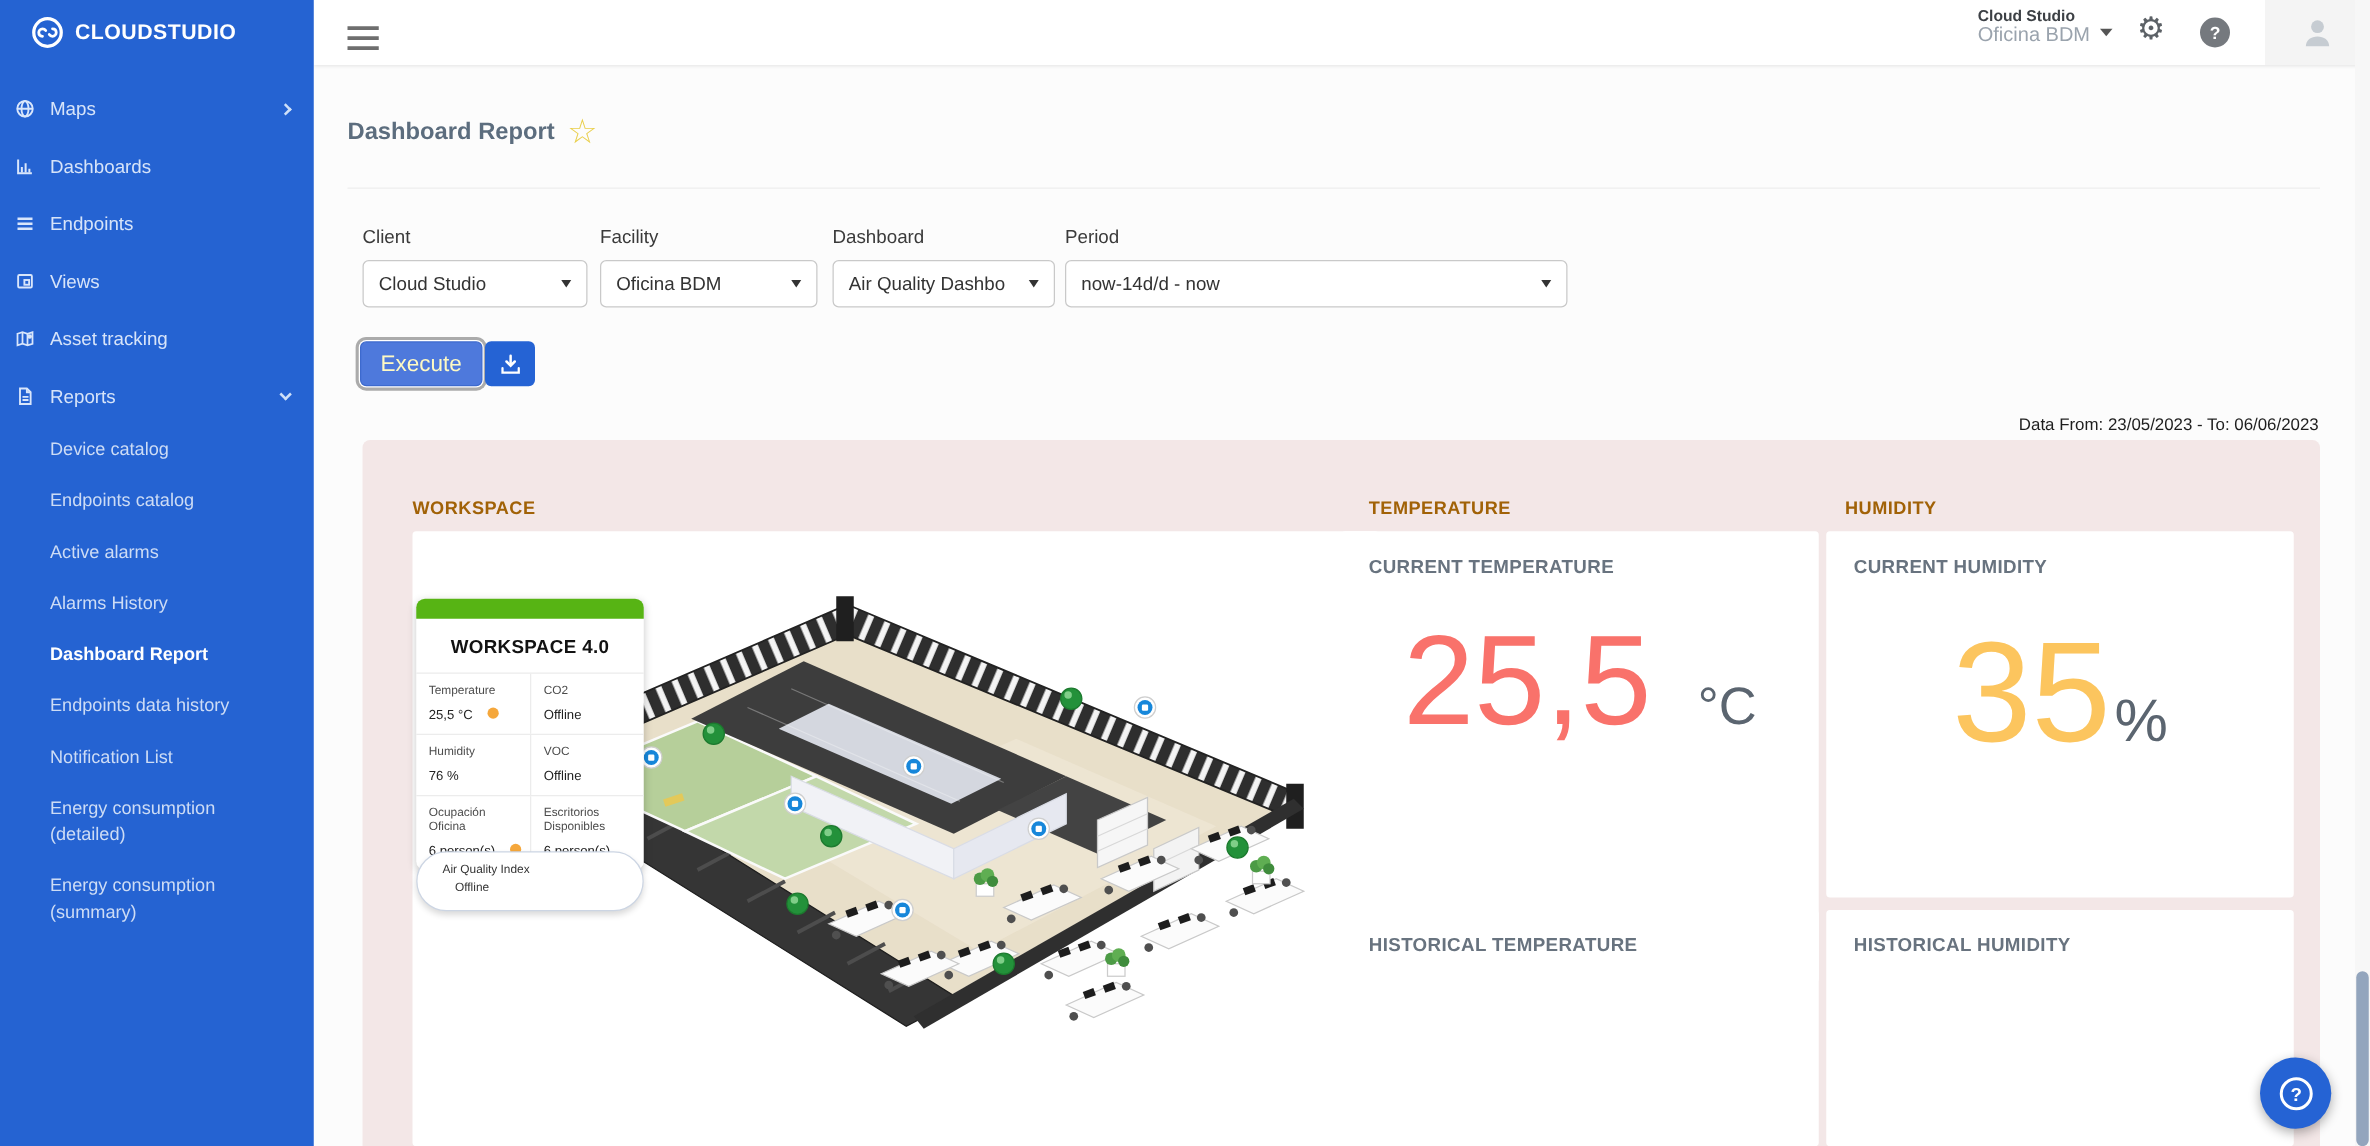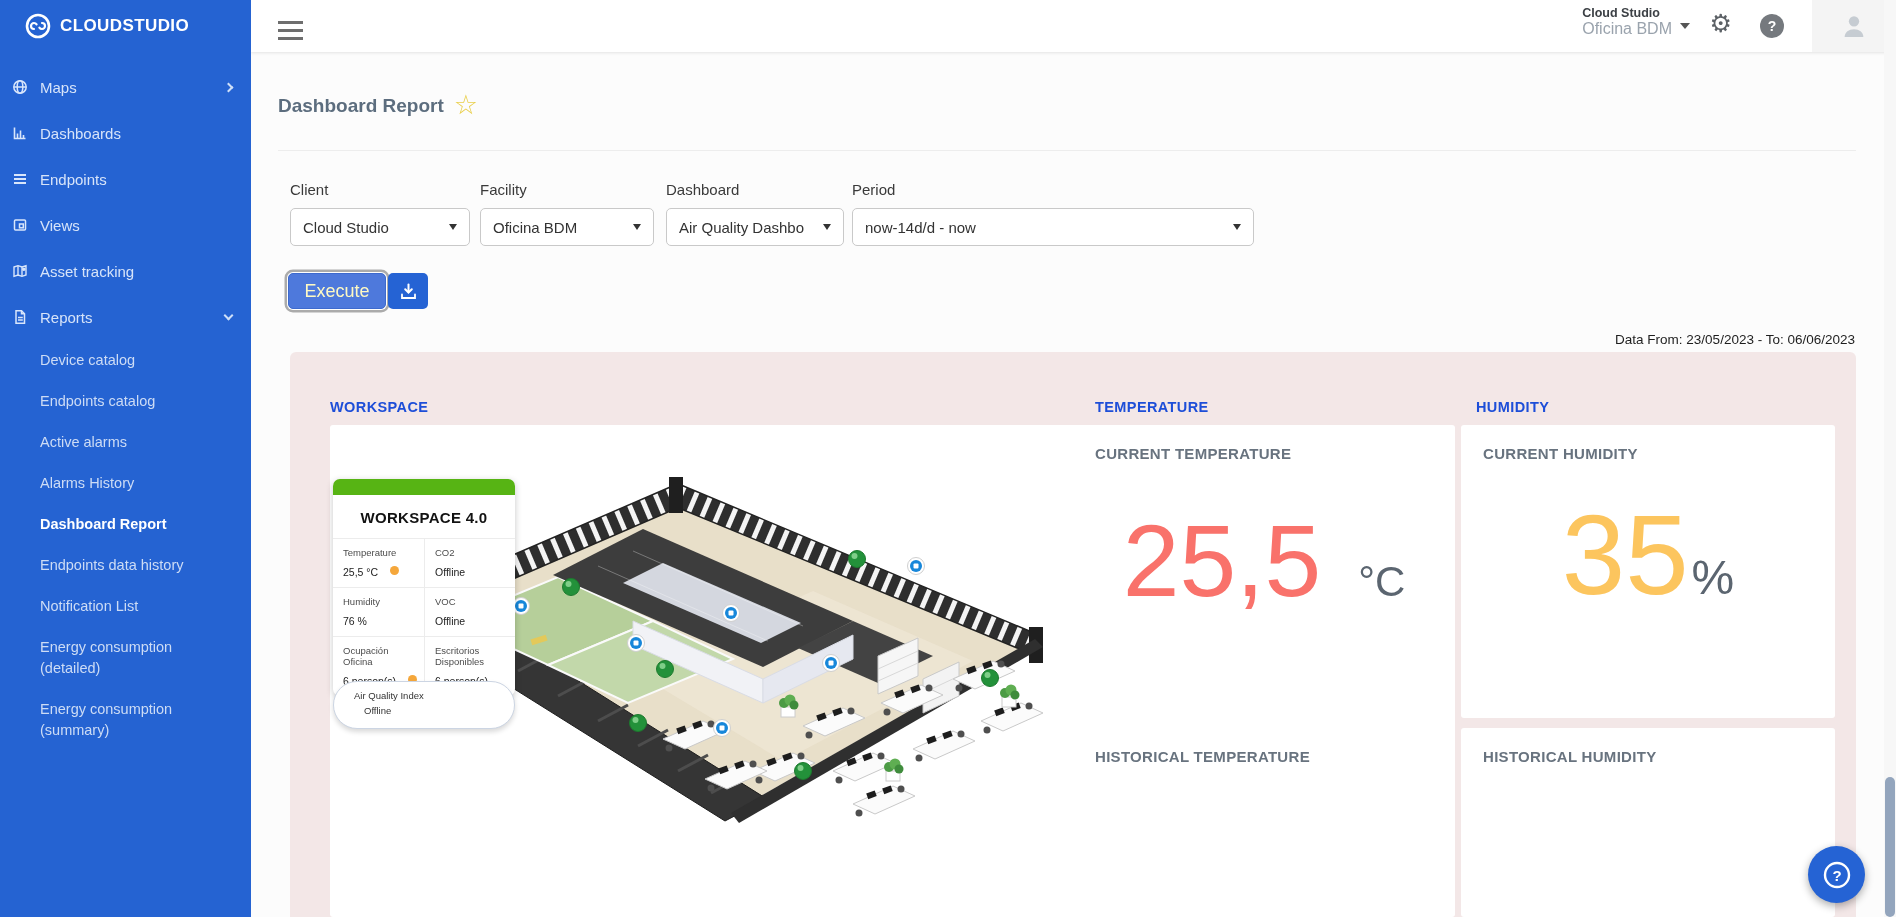--- a/index.html
+++ b/index.html
@@ -39,31 +39,31 @@
   .filter-divider { position:absolute; left:278px; top:150px; width:1578px; height:1px; background:#ededed; }
   .f-label { position:absolute; top:181px; font-size:15px; color:#3a3a3a; }
   .select { position:absolute; top:208px; height:38px; background:#fff; border:1px solid #c9c9c9; border-radius:5px; display:flex; align-items:center; padding:0 12px; font-size:15px; color:#333; cursor:pointer; }
   .sel-caret { margin-left:auto; width:0; height:0; border-left:4.5px solid transparent; border-right:4.5px solid transparent; border-top:6px solid #333; }
   .btn-execute { position:absolute; left:288px; top:273px; width:98px; height:36px; background:#4e79dc; border:1px solid #3d6ace; border-radius:5px; color:#fef9c3; font-size:18px; display:flex; align-items:center; justify-content:center; cursor:pointer; box-shadow:0 0 0 1px #fff, 0 0 0 3.5px #ababab; }
   .btn-download { position:absolute; left:388px; top:273px; width:40px; height:36px; background:#2563d4; border-radius:5px; display:flex; align-items:center; justify-content:center; cursor:pointer; }
   .data-range { position:absolute; top:332px; right:41px; font-size:13.5px; color:#1e1e1e; }
 
   
   .report { position:absolute; left:290px; top:352px; width:1566px; height:565px; background:#f3e7e7; border-radius:6px 6px 0 0; }
-  .sec-title { position:absolute; top:47px; font-size:14.5px; font-weight:bold; color:#1d4ed8; letter-spacing:.4px; }
+  .sec-title { position:absolute; top:47px; font-size:14.5px; font-weight:bold; color:#a16207; letter-spacing:.4px; }
   #t-workspace { left:40px; } #t-temp { left:805px; } #t-hum { left:1186px; }
   .card { position:absolute; background:#fff; border-radius:3px; }
   #card-ws { left:40px; top:73px; width:773px; height:492px; }
   #card-ct { left:783px; top:73px; width:382px; height:361px; }
   #card-ht { left:783px; top:376px; width:382px; height:189px; }
   #card-ch { left:1171px; top:73px; width:374px; height:293px; }
   #card-hh { left:1171px; top:376px; width:374px; height:189px; }
   .card-label { position:absolute; left:22px; top:20px; font-size:15px; font-weight:bold; color:#68737f; letter-spacing:.3px; }
   .big-wrap { position:absolute; left:0; right:0; display:flex; justify-content:center; align-items:baseline; }
-  .bw-t { top:78px;gap:34px; }
+  .bw-t { top:61px;gap:34px; }
   .bw-h { top:64px; }
   .big-num-t { font-size:102px; color:#f9726b; }
   .big-unit-t { font-size:42px; color:#5b6570; margin-left:3px; }
   .big-num-h { font-size:114px; color:#fcc55e; }
   .big-unit-h { font-size:48px; color:#5b6570; margin-left:3px; }
 
   
   .floorplan { position:absolute; left:3px; top:46px; }
   .ws-over { position:absolute; left:3px; top:54px; width:182px; background:#fff; border-radius:7px; box-shadow:0 2px 7px rgba(0,0,0,.22); }
   .ws-bar { height:16px; background:#57b414; border-radius:7px 7px 0 0; }

